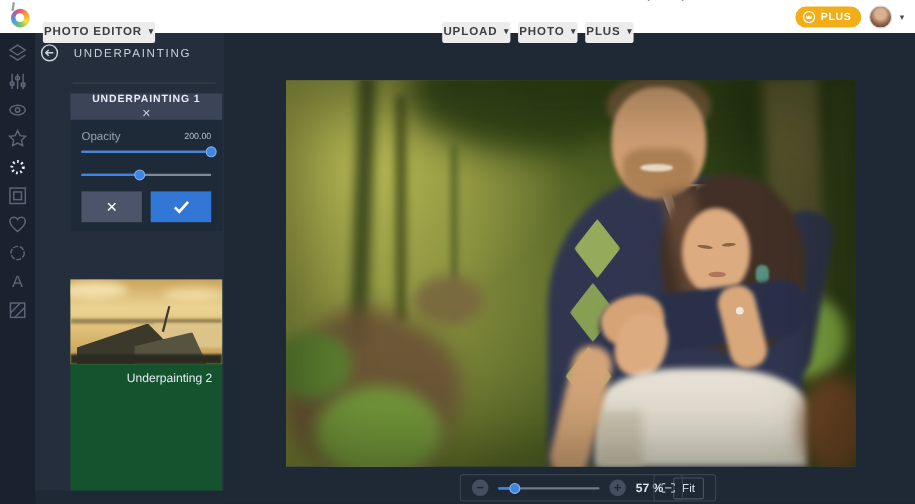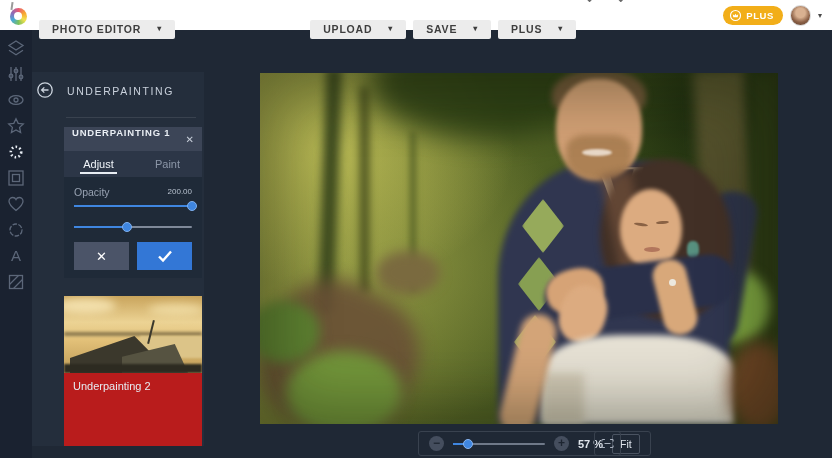--- a/index.html
+++ b/index.html
@@ -13,22 +13,22 @@
   
   .topbar { position:absolute; top:0; left:0; right:0; height:30px; background:#ffffff;
     display:flex; align-items:center; padding:0 10px; z-index:50; }
   .logo { width:17px; height:17px; border-radius:50%; position:relative; margin-top:3px;
     background:conic-gradient(#e85a74,#f7a531,#f2e14c,#7cc15e,#49a8d8,#8e6bb8,#e85a74); }
   .logo::after { content:""; position:absolute; left:4px; top:4px; width:8px; height:8px;
     border-radius:50%; background:#ffffff; }
   .logo::before { content:""; position:absolute; left:1px; top:-6px; width:2px; height:8px;
     background:#9a9a9a; transform:rotate(8deg); }
   .tb-btn { background:#ececec; color:#3e3e3e; font-size:10.5px; font-weight:bold;
-    letter-spacing:0.8px; height:19px; padding:0 13px; border-radius:2px; border:none;
-    display:flex; align-items:center; gap:16px; cursor:pointer;margin-top:28px; }
+    letter-spacing:0.8px; height:19px; padding:0 1px; border-radius:2px; border:none;
+    display:flex; align-items:center; gap:6px; cursor:pointer;margin-top:28px; }
   .tb-btn .caret { font-size:8px; color:#3e3e3e; line-height:1; }
   .app-menu { margin-left:12px; }
   .grp-center { margin-left:auto; display:flex; align-items:flex-start; gap:7px; }
   .hist-btn { background:none; border:none; color:#6a6a6a; font-size:15px; line-height:1;
     padding:0 3px; cursor:pointer; }
   .grp-right { margin-left:96px; display:flex; align-items:center; gap:7px; }
   .plus-pill { display:flex; align-items:center; gap:4px; background:#f2ae19; border:none;
     border-radius:11px; height:19px; padding:0 9px 0 6px; color:#ffffff; font-size:9.5px;
     font-weight:bold; letter-spacing:0.6px; cursor:pointer; }
   .avatar { width:21px; height:21px; border-radius:50%; border:1px solid #d8d8d8;
@@ -38,30 +38,30 @@
   
   .rail { position:absolute; top:30px; left:0; width:32px; bottom:0; background:#1a2230;
     display:flex; flex-direction:column; align-items:center; padding-top:9px; gap:8px; }
   .rail-ic { width:18px; height:18px; display:flex; align-items:center; justify-content:center;
     cursor:pointer; }
   .rail-ic svg { stroke:#5c6779; fill:none; stroke-width:1.3; }
   .rail-ic.active svg { stroke:#e9eef5; }
   .rail-ic svg text { stroke:none; fill:#5c6779; }
 
   
-  .panel { position:absolute; top:30px; left:32px; width:172px; bottom:12px; background:#242e3c;margin-top:42px; }
+  .panel { position:absolute; top:30px; left:32px; width:172px; bottom:12px; background:#242e3c; }
   .back-btn { position:absolute; left:4px; top:9px; width:18px; height:18px; background:none;
     border:none; padding:0; cursor:pointer; }
   .panel-title { position:absolute; left:35px; top:13px; color:#c9d1dc; font-size:10.5px;
     letter-spacing:1.6px; }
   .panel-divider { position:absolute; left:34px; top:45px; width:130px; height:1px; background:#39424f; }
 
   .effect-card { position:absolute; left:32px; top:55px; width:138px; }
-  .ec-header { height:24px; background:#3c4557; display:flex; 
-    padding:0 8px; }
+  .ec-header { height:24px; background:#3c4557; display:flex; align-items:center;
+    padding:0 8px;flex-direction:column; }
   .ec-title { color:#e8edf3; font-size:9.5px; font-weight:bold; letter-spacing:0.8px; flex:1; }
   .ec-close { background:none; border:none; color:#c6cdd8; font-size:10px; padding:0;
     cursor:pointer; }
   .ec-tabs { height:26px; background:#2c3647; display:flex; }
   .ec-tab { flex:1; background:none; border:none; color:#8c97a8; font-size:11px;
     display:flex; align-items:center; justify-content:center; position:relative; cursor:pointer; }
   .ec-tab.active { color:#f0f4f9; }
   .ec-tab.active::after { content:""; position:absolute; left:16px; right:16px; bottom:3px;
     height:2px; background:#e8edf3; }
   .ec-body { background:#1f2a38; padding:8px 10px 8px; }
@@ -74,21 +74,21 @@
   .sl-fill { position:absolute; left:0; top:5px; height:2px; background:#3f86e0; }
   .sl-knob { position:absolute; right:-5px; top:-4px; width:10px; height:10px;
     border-radius:50%; background:#3f86e0; border:1px solid #7fb0ee; cursor:pointer; }
   .ec-actions { display:flex; gap:8px; margin-top:4px; }
   .btn-cancel { flex:1; height:28px; background:#4b5468; border:none; color:#ffffff;
     font-size:13px; cursor:pointer; }
   .btn-apply { flex:1; height:28px; background:#3377d6; border:none; cursor:pointer;
     display:flex; align-items:center; justify-content:center; }
 
   .preset-card { position:absolute; left:32px; top:224px; width:138px; bottom:0;
-    background:#b91c1c; cursor:pointer; }
+    background:#14532d; cursor:pointer;text-align:right; }
   .preset-thumb { position:relative; width:138px; height:77px; overflow:hidden;
     background:linear-gradient(180deg,#c9a45c 0%,#ecd394 34%,#e2c078 58%,#bd9a55 100%); }
   .pt { position:absolute; }
   .pt-cloud1 { left:-8px; top:2px; width:60px; height:16px; background:#f2dfab; border-radius:50%; filter:blur(4px); }
   .pt-cloud2 { left:84px; top:8px; width:56px; height:12px; background:#eed9a0; border-radius:50%; filter:blur(4px); }
   .pt-shore { left:0; top:36px; width:138px; height:4px; background:#8d7b50; filter:blur(1.5px); }
   .pt-water { left:76px; top:40px; width:62px; height:22px; background:#dcc488; filter:blur(1px); }
   .pt-boat1 { left:6px; top:40px; width:92px; height:40px; background:#3b382c;
     clip-path:polygon(0 55%,70% 0,100% 70%,100% 100%,0 100%); filter:blur(0.5px); }
   .pt-boat2 { left:58px; top:48px; width:66px; height:32px; background:#565341;
@@ -174,21 +174,21 @@
     <span>PHOTO EDITOR</span>
     <span class="caret">▾</span>
   </button>
 
   <div class="grp-center">
     <button class="tb-btn">
       <span>UPLOAD</span>
       <span class="caret">▾</span>
     </button>
     <button class="tb-btn">
-      <span>SAVE</span>
+      <span>PHOTO</span>
       <span class="caret">▾</span>
     </button>
     <button class="tb-btn">
       <span>PLUS</span>
       <span class="caret">▾</span>
     </button>
     <button class="hist-btn">↶</button>
     <button class="hist-btn">↷</button>
   </div>
 
@@ -272,24 +272,20 @@
         <path d="M12.5 9 H6 M8.3 6.4 L5.6 9 L8.3 11.6"></path>
     </svg>
   </button>
   <div class="panel-title">UNDERPAINTING</div>
   <div class="panel-divider"></div>
 
   <div class="effect-card">
     <div class="ec-header">
       <span class="ec-title">UNDERPAINTING 1</span>
       <button class="ec-close">✕</button>
-    </div>
-    <div class="ec-tabs">
-      <button class="ec-tab active">Adjust</button>
-      <button class="ec-tab">Paint</button>
     </div>
     <div class="ec-body">
       <div class="sl-row">
         <span class="sl-label">Opacity</span>
         <span class="sl-value">200.00</span>
       </div>
       <div class="sl-track-wrap">
         <div class="sl-track"></div>
         <div class="sl-fill" style="width: 100%;">
           <div class="sl-knob"></div>

